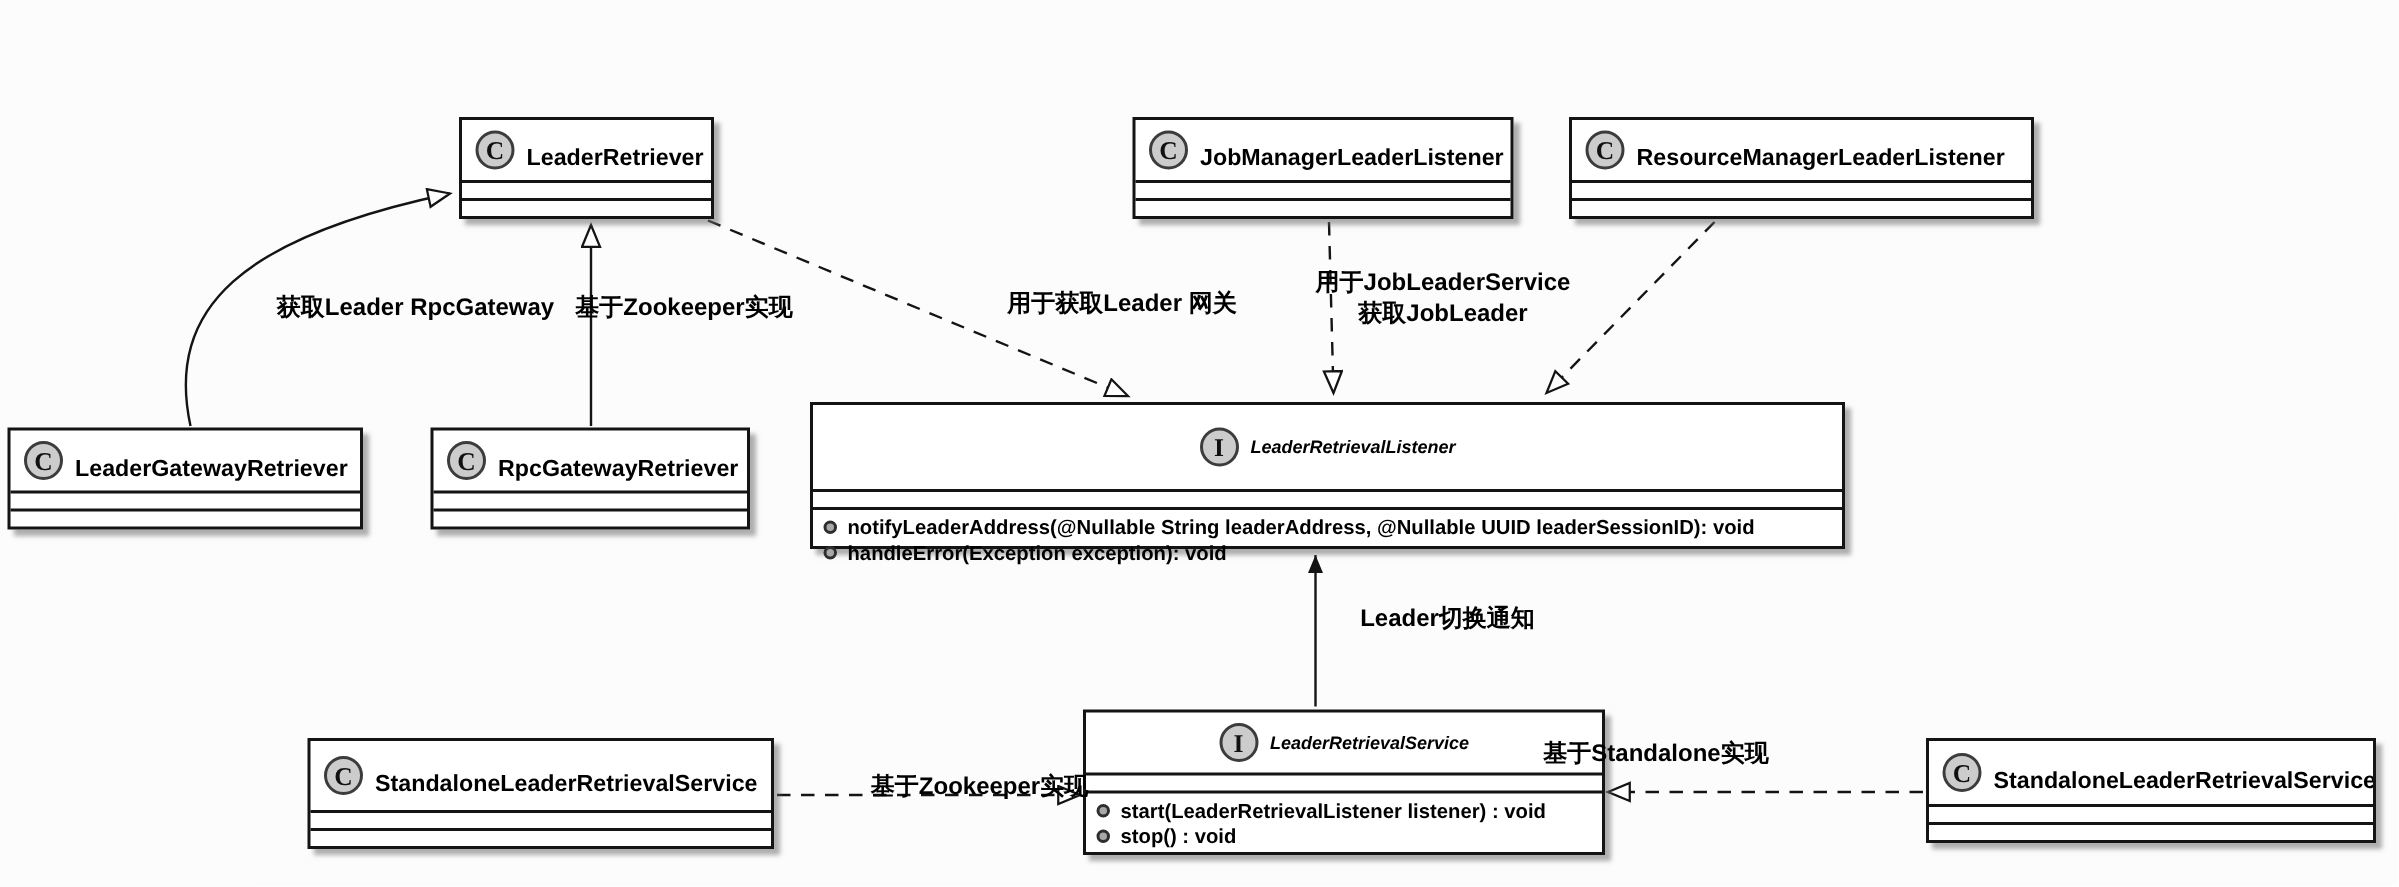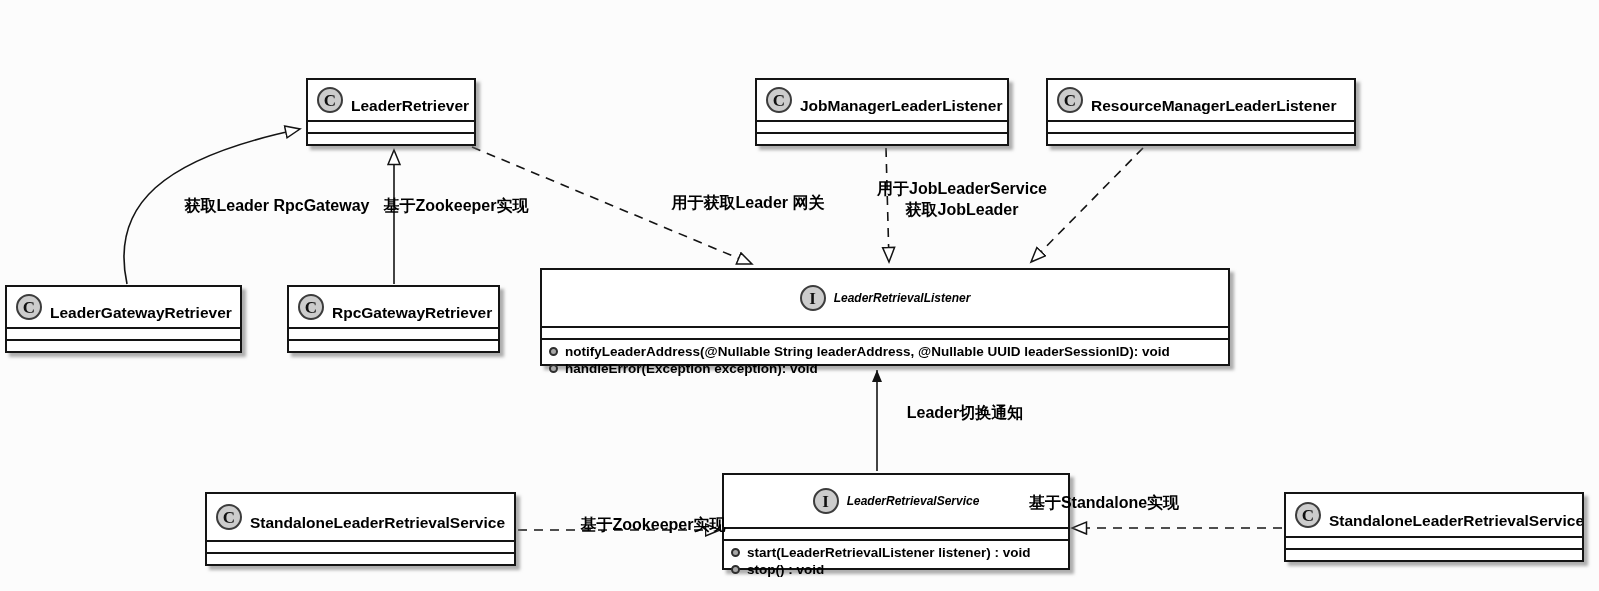--- a/index.html
+++ b/index.html
@@ -212,21 +212,21 @@
     <div class="empty-row"></div>
     <div class="empty-row"></div>
   </div>
 
   <div class="uml-box" style="left:722px; top:473px; width:348px; height:97px;">
     <div class="uml-title centered">
       <span class="type-badge">I</span>
       <span class="iname">LeaderRetrievalService</span>
     </div>
     <div class="empty-row"></div>
-    <div class="methods" style="height:29px;">
+    <div class="methods" style="height:41px;">
       <div class="method">
         <span class="m-badge"></span>
         <span>start(LeaderRetrievalListener listener) : void</span>
       </div>
       <div class="method">
         <span class="m-badge"></span>
         <span>stop() : void</span>
       </div>
     </div>
   </div>

